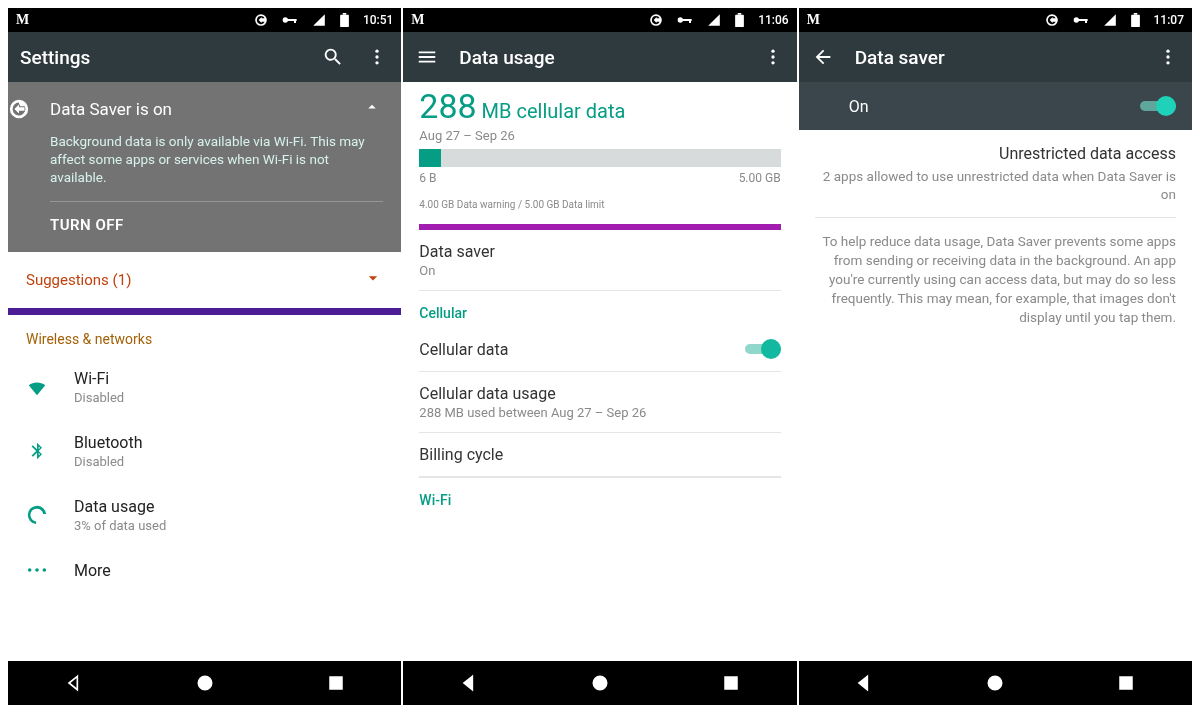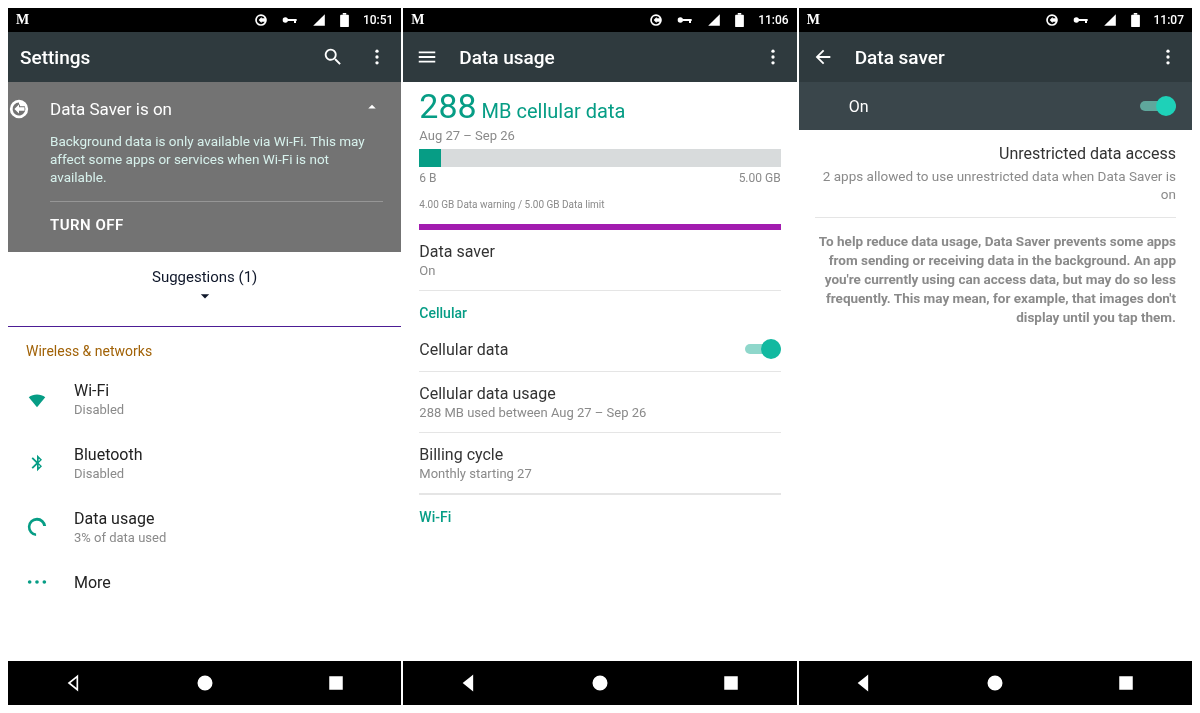--- a/index.html
+++ b/index.html
@@ -105,26 +105,25 @@
     margin: 14px 0 6px 42px;
     font-size: 15px;
     font-weight: 600;
     letter-spacing: .5px;
     cursor:pointer;
   }
 
   .sugg {
     display:flex;
     align-items:center;
-    color:#0f172a;
+    color:#c2410c;
     font-size:15px;
     padding: 16px 18px;
-    border-bottom: 1px solid #4c1d95;
+    border-bottom: 7px solid #4c1d95;
     cursor:pointer;
-    flex-direction:column;
   }
   .sugg .sp { flex:1; }
   .section-h {
     color:#a16207;
     font-size:14px;
     padding: 16px 18px 8px 18px;
   }
   .list-item {
     display:flex;
     align-items:center;
@@ -165,21 +164,21 @@
     color:#fff;
     display:flex;
     align-items:center;
     padding: 14px 16px;
   }
   .s3-top .lab { flex:1; font-size:16px; padding-left: 34px; }
   .s3 { padding: 0 16px; text-align: right; }
   .s3 .item { padding: 14px 0; border-bottom:1px solid #e5e5e5; cursor:pointer;}
   .s3 .item .t1 { font-size:16px; color:#333; }
   .s3 .item .t2 { font-size:13.5px; color:#8a8a8a; margin-top:4px; line-height:1.35;}
-  .s3 .exp { font-size:13.5px; color:#8a8a8a; padding:14px 0; line-height:1.4;font-weight:bold;}
+  .s3 .exp { font-size:13.5px; color:#8a8a8a; padding:14px 0; line-height:1.4;}
 
   
   .switch {
     width:36px; height:20px; position:relative; cursor:pointer;
   }
   .switch .track {
     position:absolute; top:5px; left:0; right:0; height:10px;
     background:#8fd7cb; border-radius:10px;
   }
   .switch .thumb {
@@ -427,21 +426,20 @@
     <div class="row">
       <div class="grow">
         <div class="rt1">Cellular data usage</div>
         <div class="rt2">288 MB used between Aug 27 – Sep 26</div>
       </div>
     </div>
 
     <div class="row">
       <div class="grow">
         <div class="rt1">Billing cycle</div>
-        <div class="rt2">Monthly starting 27</div>
       </div>
     </div>
 
     <div class="secth" style="border-top:1px solid #e5e5e5">Wi-Fi</div>
   </div>
 
   <div class="navbar">
     <div class="navbtn">
           <svg width="20" height="20" viewBox="0 0 24 24" fill="none" stroke="#fff" stroke-width="2">
             <path d="M16 4 L6 12 L16 20 Z"></path>

